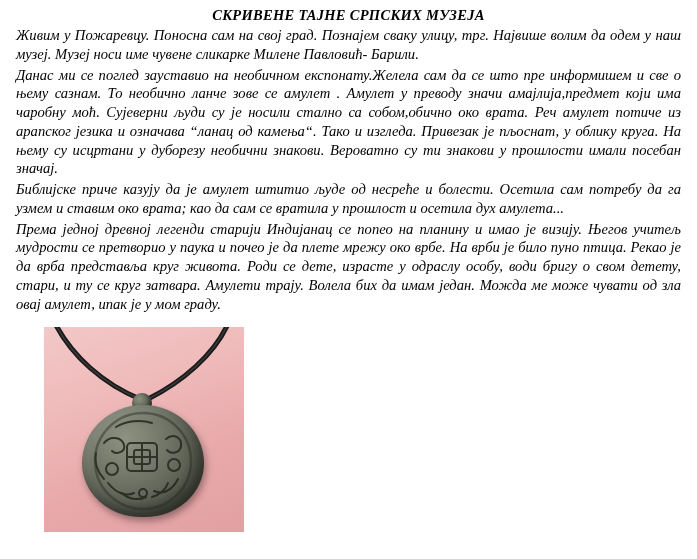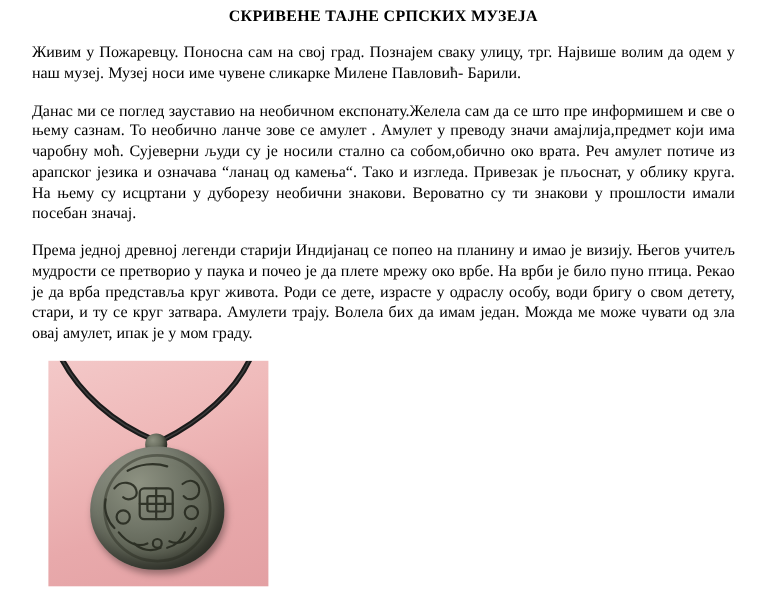--- a/index.html
+++ b/index.html
@@ -13,20 +13,21 @@
     font-family: "Liberation Serif", serif;
     color: #000000;
     overflow: hidden;
   }
   .page {
     width: 697px;
     height: 559px;
     position: relative;
     box-sizing: border-box;
     padding: 6px 14px 0 14px;
+    font-style: italic;
   }
   .title {
     text-align: center;
     font-weight: bold;
     font-size: 14.5px;
     letter-spacing: 0.3px;
     line-height: 1.25;
     margin: 0 0 1px 0;
   }
   .subtitle {
@@ -37,21 +38,21 @@
     margin: 0 0 2px 0;
   }
   .body-text {
     font-size: 14.6px;
     line-height: 1.285;
     text-align: justify;
     text-justify: inter-word;
     margin: 0;
   }
   .para {
-    margin: 15px;
+    margin: 2px;
     padding: 0;
     text-indent: 0;
   }
   .figure {
     margin-top: 14px;
     margin-left: 30px;
     width: 200px;
     height: 205px;
     position: relative;
     overflow: hidden;
@@ -97,20 +98,21 @@
 </head>
 <body>
 
 <div class="page">
 
   <div class="title">СКРИВЕНЕ  ТАЈНЕ  СРПСКИХ  МУЗЕЈА</div>
 
   <div class="body-text">
     <p class="para">Живим у Пожаревцу. Поносна сам на свој град. Познајем сваку улицу, трг. Највише волим да одем у наш музеј. Музеј носи име чувене сликарке Милене Павловић- Барили.</p>
     <p class="para">Данас ми се поглед зауставио на необичном експонату.Желела сам да се што пре информишем и све о њему сазнам. То необично ланче зове се амулет . Амулет у преводу значи амајлија,предмет који има чаробну моћ. Сујеверни људи су је носили стално са собом,обично око врата.  Реч амулет потиче из арапског језика и означава “ланац од камења“. Тако и изгледа. Привезак је пљоснат, у облику круга. На њему су исцртани у дуборезу необични знакови. Вероватно су ти знакови у прошлости имали посебан значај.</p>
+    <p class="para">Библијске приче казују да је амулет штитио људе од несреће и болести. Осетила сам потребу да га узмем и ставим око врата; као да сам се вратила у прошлост и осетила дух амулета...</p>
     <p class="para">Према једној древној легенди старији Индијанац се попео на планину и имао је визију. Његов учитељ мудрости се претворио у паука и почео је да плете мрежу око врбе. На врби је било пуно птица. Рекао је да врба представља круг живота. Роди се дете, израсте у одраслу особу, води бригу о свом детету, стари, и ту се круг затвара.  Амулети трају. Волела бих да имам један. Можда ме може чувати од зла овај амулет, ипак је у мом граду.</p>
   </div>
 
   <div class="figure">
     <div class="figure-inner">
 
       <svg class="cord" viewBox="0 0 200 205">
         <path d="M8 -10 C 26 30, 62 58, 96 72" stroke="#1a1a1a" stroke-width="5" fill="none" stroke-linecap="round"></path>
         <path d="M186 -8 C 172 28, 136 56, 104 72" stroke="#1a1a1a" stroke-width="5" fill="none" stroke-linecap="round"></path>
         <path d="M8 -10 C 26 30, 62 58, 96 72" stroke="#4a4a4a" stroke-width="1.4" fill="none" stroke-linecap="round" opacity="0.7"></path>

